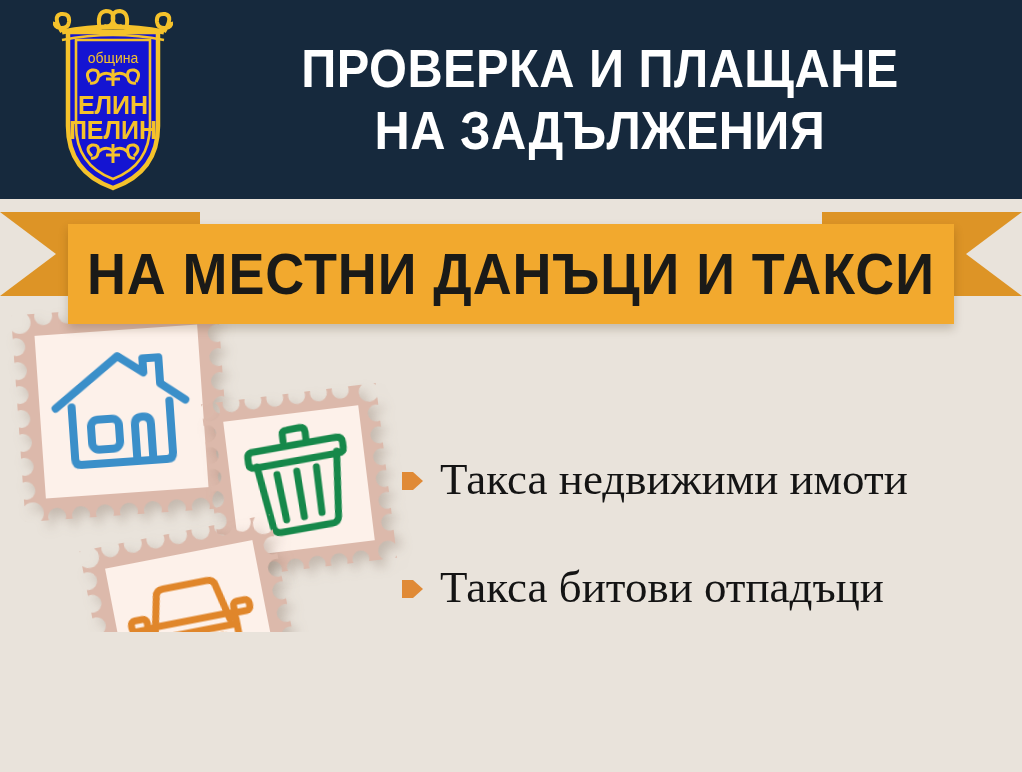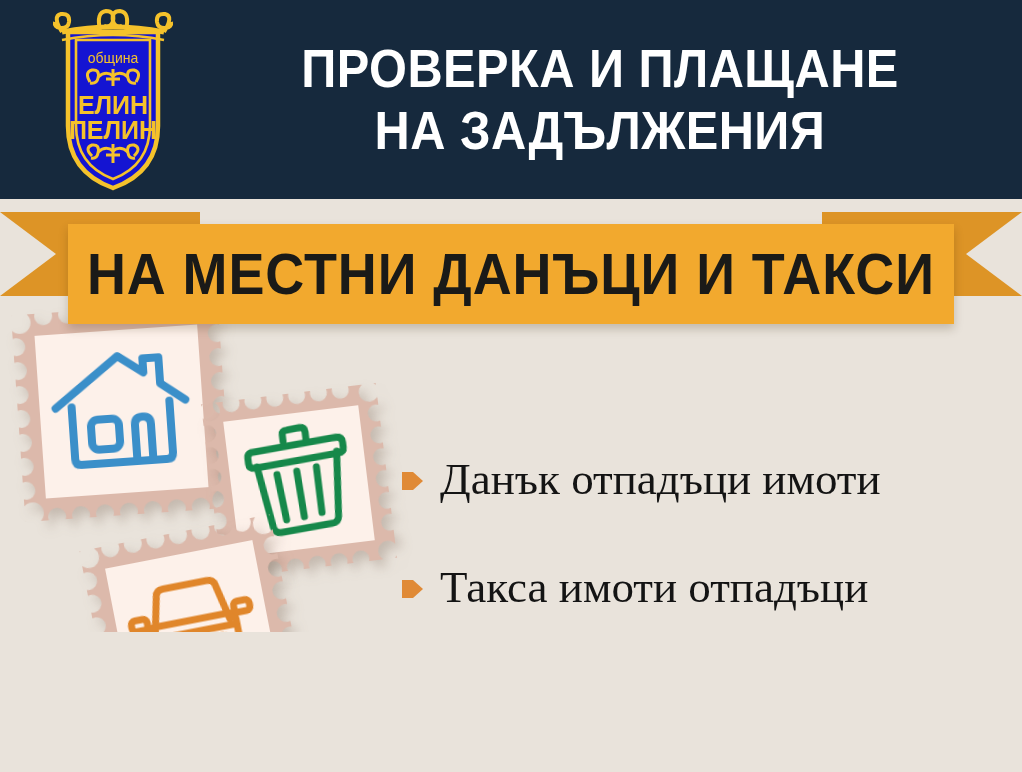--- a/index.html
+++ b/index.html
@@ -340,27 +340,27 @@
   </div>
 
   <div class="list">
 
     <div class="list-item">
       <span class="bullet">
         <svg viewBox="0 0 22 24" xmlns="http://www.w3.org/2000/svg">
           <path d="M0 3 L11 3 L21 12 L11 21 L0 21 Z" fill="#e08a36"></path>
         </svg>
       </span>
-      <span class="item-label">Данък отпадъци имоти</span>
+      <span class="item-label">Такса недвижими имоти</span>
     </div>
 
     <div class="list-item">
       <span class="bullet">
         <svg viewBox="0 0 22 24" xmlns="http://www.w3.org/2000/svg">
           <path d="M0 3 L11 3 L21 12 L11 21 L0 21 Z" fill="#e08a36"></path>
         </svg>
       </span>
-      <span class="item-label">Такса имоти отпадъци</span>
+      <span class="item-label">Такса битови отпадъци</span>
     </div>
 
   </div>
 
 </div>
 
 </body></html>

